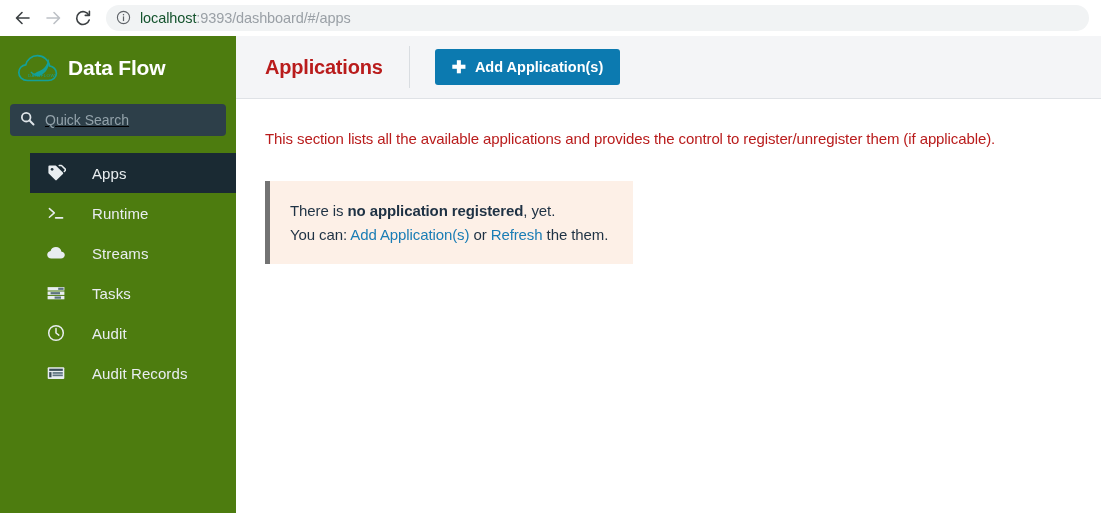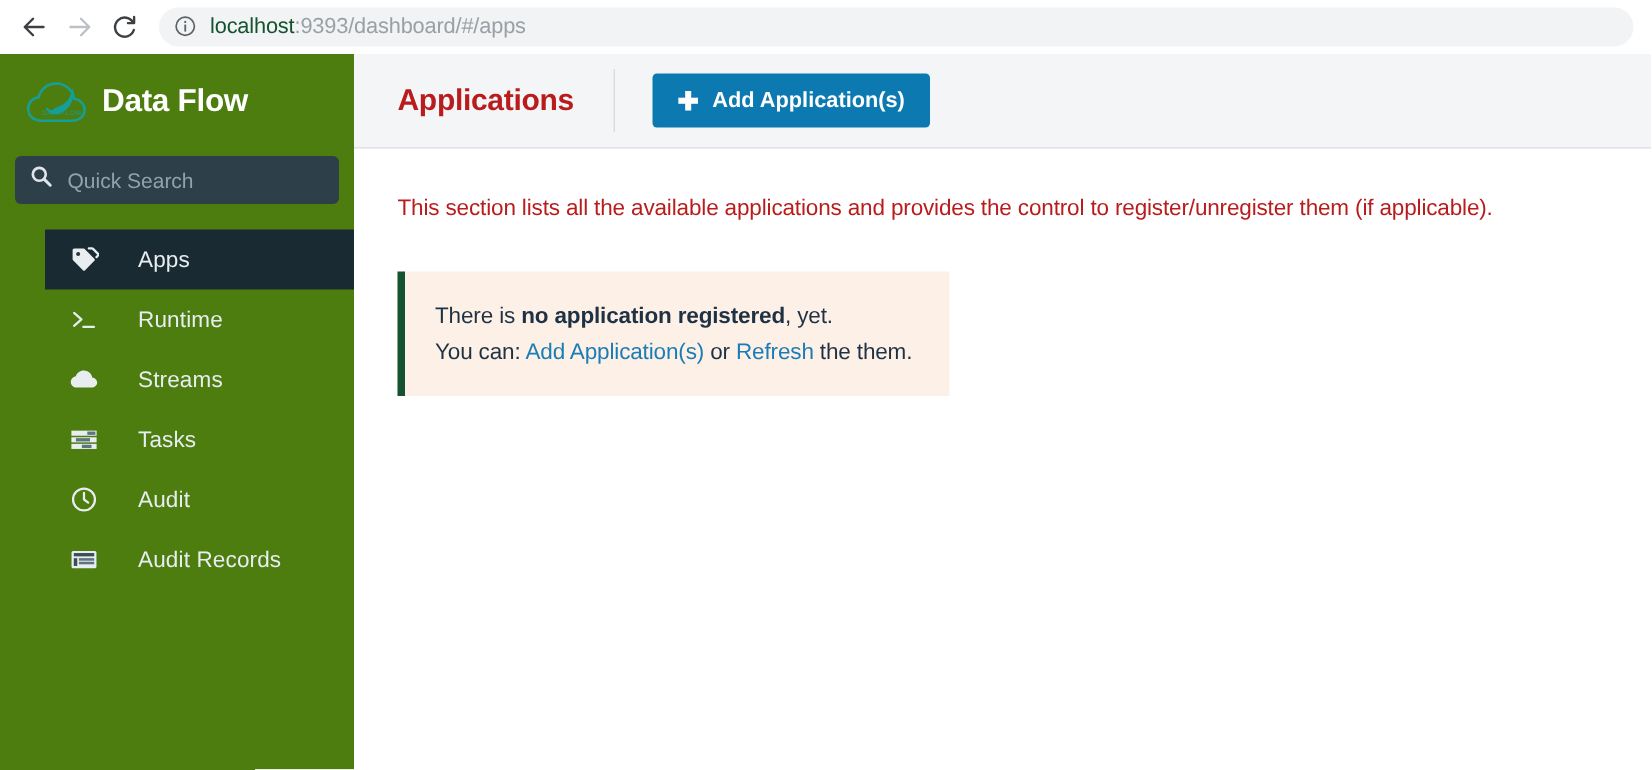--- a/index.html
+++ b/index.html
@@ -105,20 +105,21 @@
     padding: 4px 10px 0 10px;
   }
   .search-box {
     height: 32px;
     background: #2d3f49;
     border-radius: 4px;
     display: flex;
     align-items: center;
     padding: 0 10px;
     box-sizing: border-box;
+    text-decoration: underline;
   }
   .search-box svg { flex: 0 0 auto; }
   .search-input {
     border: 0;
     outline: 0;
     background: transparent;
     color: #d4dade;
     font-family: "Liberation Sans", sans-serif;
     font-size: 14px;
     margin-left: 10px;
@@ -206,21 +207,21 @@
     font-size: 15px;
     color: #b91c1c;
     line-height: 1.4;
     letter-spacing: -0.1px;
   }
 
   .alert {
     margin-top: 32px;
     width: 368px;
     background: #fdf0e7;
-    border-left: 5px solid #14532d;
+    border-left: 5px solid #737373;
     box-sizing: border-box;
     padding: 18px 18px 18px 20px;
   }
   .alert-line {
     font-size: 15px;
     color: #1f3244;
     line-height: 1.58;
     letter-spacing: -0.1px;
   }
   .alert-line b { font-weight: bold; }

